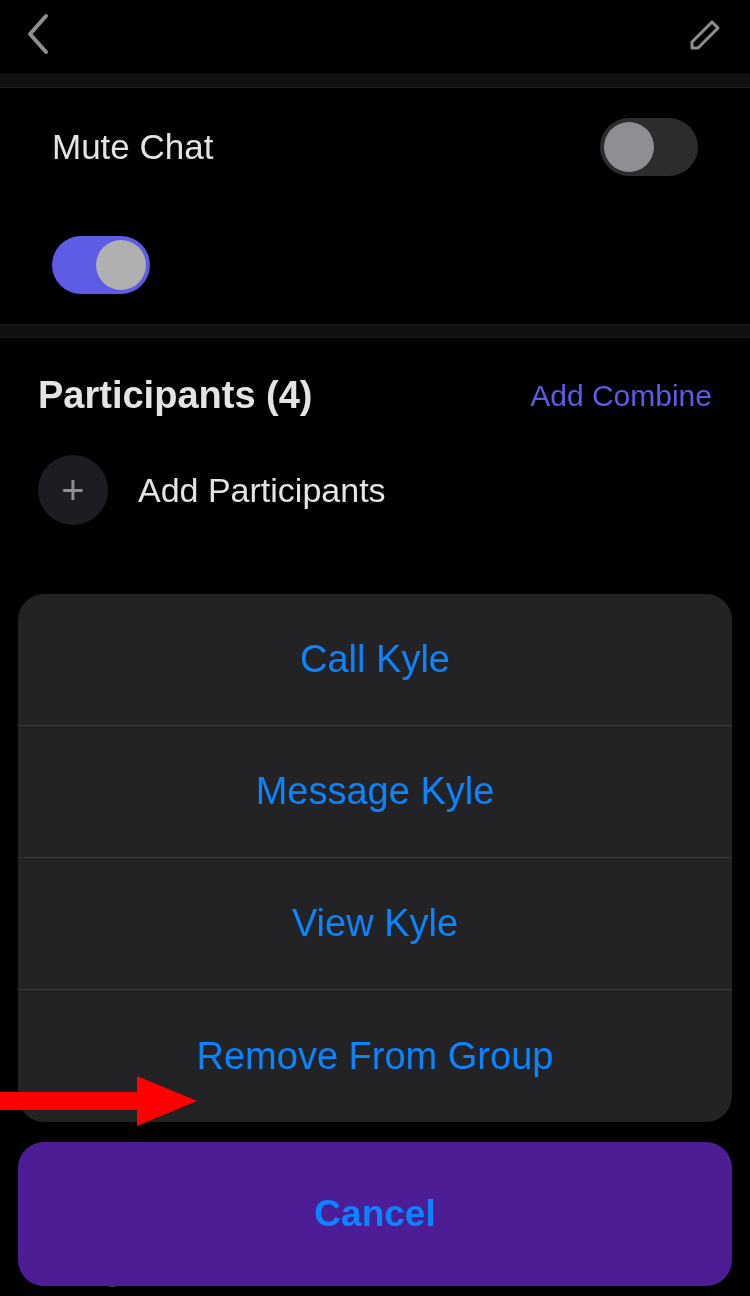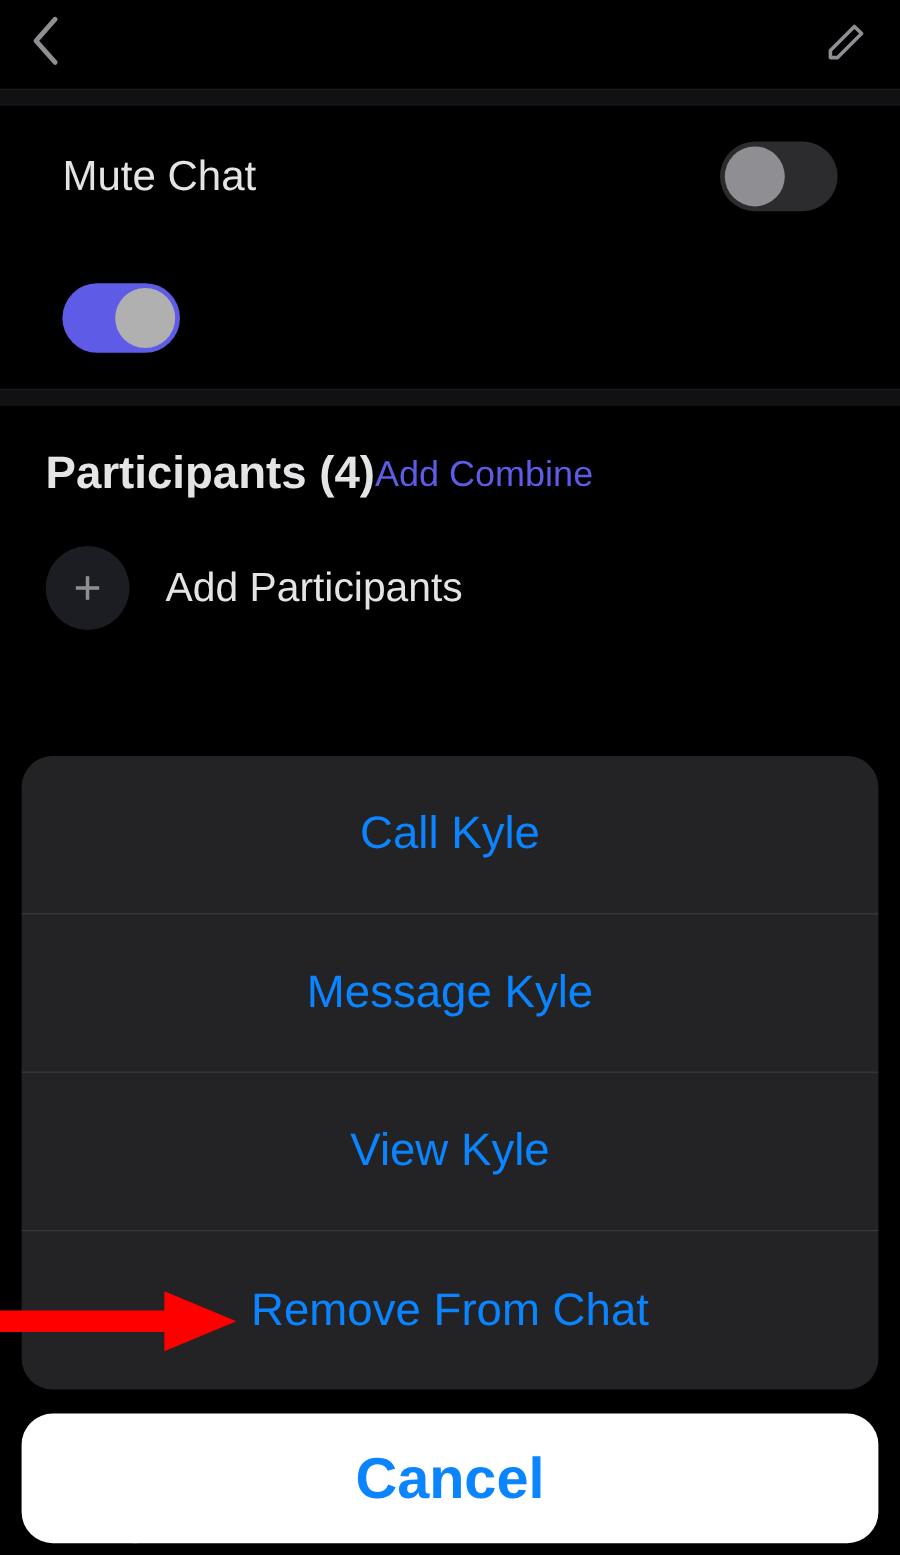--- a/index.html
+++ b/index.html
@@ -31,21 +31,21 @@
   }
   .toggle .knob {
     position:absolute; width:50px; height:50px; border-radius:50%; background:#8e8e93; top:4px;
   }
   .toggle.off { background:#2c2c2e; }
   .toggle.off .knob { left:4px; }
   .toggle.on { background:#5e5ce6; }
   .toggle.on .knob { right:4px; background:#b0b0b0; }
   
   .section-header {
-    display:flex; align-items:center; justify-content:flex-start;
+    display:flex; align-items:center; justify-content:space-between;
     padding: 36px 38px 18px 38px; background:#000;
   }
   .section-title { font-size: 38px; font-weight:700; color:#e4e4e6; }
   .section-link { font-size: 30px; color:#5e5ce6; font-weight:500; }
   
   .add-row {
     display:flex; align-items:center; gap:30px; padding: 20px 38px; background:#000;
   }
   .plus-circle {
     width:70px; height:70px; border-radius:50%; background:#1c1c23;
@@ -60,23 +60,23 @@
   .sheet {
     background:#232325; border-radius:26px; overflow:hidden; margin-bottom:20px;
   }
   .sheet-item {
     height:132px; display:flex; align-items:center; justify-content:center;
     font-size:38px; color:#0a84ff; font-weight:400;
     border-bottom:1px solid #3a3a3c;
   }
   .sheet-item:last-child { border-bottom:none; }
   .cancel-btn {
-    background:#ffffff; border-radius:26px; height:108px;
+    background:#4c1d95; border-radius:26px; height:144px;
     display:flex; align-items:center; justify-content:center;
-    font-size:48px; color:#0a84ff; font-weight:700;
+    font-size:37px; color:#0a84ff; font-weight:700;
   }
   
   .arrow-annotation {
     position:absolute;
     left: -8px;
     top: 1066px;
     pointer-events:none;
   }
   
   .bg-hint {
@@ -126,21 +126,21 @@
   <div class="add-label">Add Participants</div>
 </div>
 
 <div class="bg-hint">Background</div>
 
 <div class="sheet-wrap">
   <div class="sheet">
     <div class="sheet-item">Call Kyle</div>
     <div class="sheet-item">Message Kyle</div>
     <div class="sheet-item">View Kyle</div>
-    <div class="sheet-item">Remove From Chat</div>
+    <div class="sheet-item">Remove From Group</div>
   </div>
   <div class="cancel-btn">Cancel</div>
 </div>
 
 <svg class="arrow-annotation" width="210" height="70" viewBox="0 0 210 70">
   <line x1="0" y1="35" x2="150" y2="35" stroke="#ff0000" stroke-width="18"></line>
   <polygon points="145,10 205,35 145,60" fill="#ff0000"></polygon>
 </svg>
 
 </body></html>

